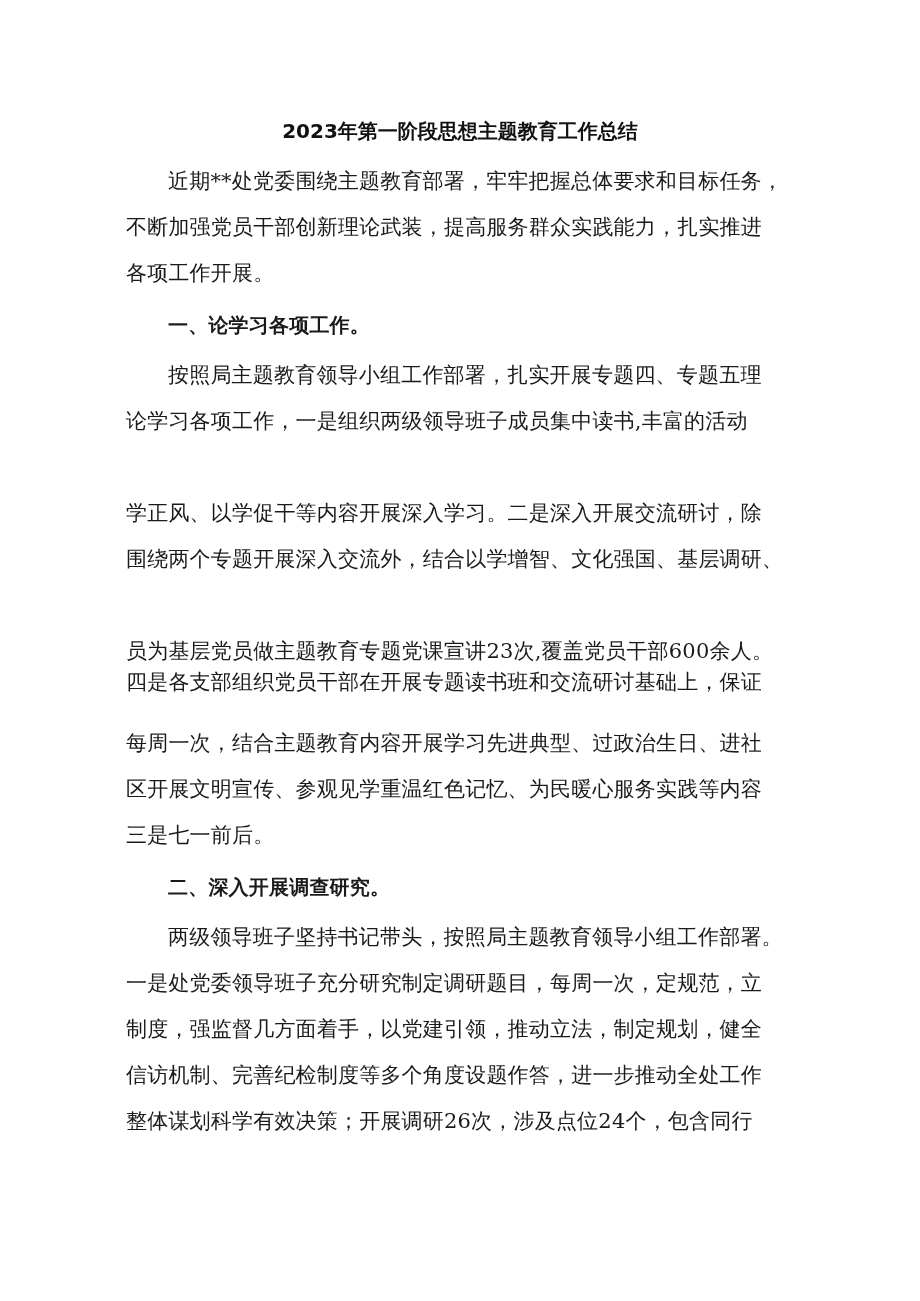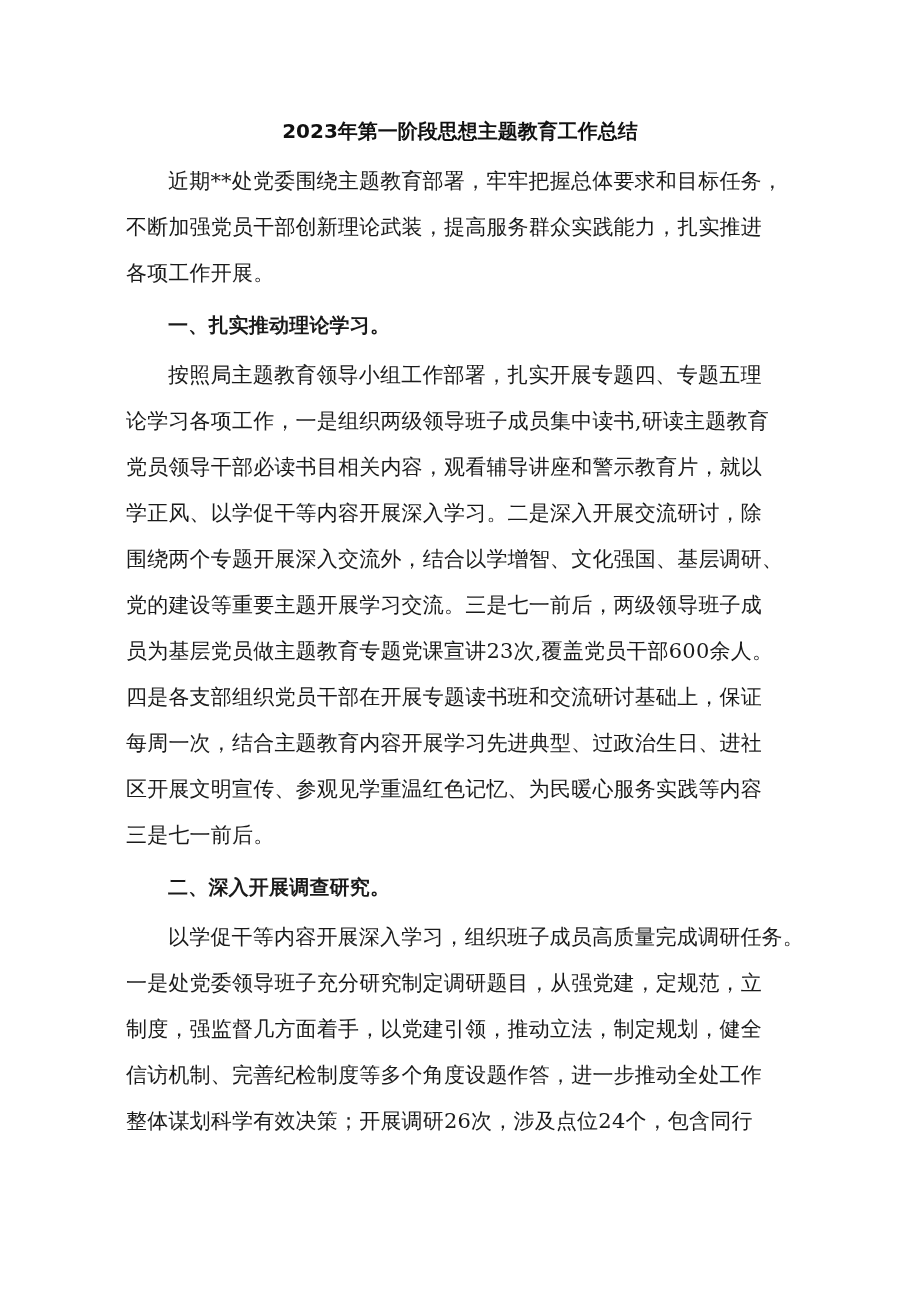--- a/index.html
+++ b/index.html
@@ -25,34 +25,32 @@
 </head>
 <body>
 
 <div class="page">
   <div class="title">2023年第一阶段思想主题教育工作总结</div>
 
   <div class="line indent" style="top:166px">近期**处党委围绕主题教育部署，牢牢把握总体要求和目标任务，</div>
   <div class="line" style="top:212px">不断加强党员干部创新理论武装，提高服务群众实践能力，扎实推进</div>
   <div class="line" style="top:258px">各项工作开展。</div>
 
-  <div class="line indent heading" style="top:310px">一、扎实推动理论学习。</div>
+  <div class="line indent heading" style="top:310px">一、论学习各项工作。</div>
 
   <div class="line indent" style="top:360px">按照局主题教育领导小组工作部署，扎实开展专题四、专题五理</div>
-  <div class="line" style="top:406px">论学习各项工作，一是组织两级领导班子成员集中读书,研读主题教育</div>
-  <div class="line" style="top:452px">党员领导干部必读书目相关内容，观看辅导讲座和警示教育片，就以</div>
+  <div class="line" style="top:406px">论学习各项工作，一是组织两级领导班子成员集中读书,丰富的活动</div>
   <div class="line" style="top:544px">围绕两个专题开展深入交流外，结合以学增智、文化强国、基层调研、</div>
   <div class="line" style="top:498px">学正风、以学促干等内容开展深入学习。二是深入开展交流研讨，除</div>
-  <div class="line" style="top:590px">党的建设等重要主题开展学习交流。三是七一前后，两级领导班子成</div>
   <div class="line" style="top:636px">员为基层党员做主题教育专题党课宣讲23次,覆盖党员干部600余人。</div>
-  <div class="line" style="top:682px">四是各支部组织党员干部在开展专题读书班和交流研讨基础上，保证</div>
+  <div class="line" style="top:667px">四是各支部组织党员干部在开展专题读书班和交流研讨基础上，保证</div>
   <div class="line" style="top:728px">每周一次，结合主题教育内容开展学习先进典型、过政治生日、进社</div>
   <div class="line" style="top:774px">区开展文明宣传、参观见学重温红色记忆、为民暖心服务实践等内容</div>
   <div class="line" style="top:820px">三是七一前后。</div>
 
   <div class="line indent heading" style="top:872px">二、深入开展调查研究。</div>
 
-  <div class="line indent" style="top:922px">以学促干等内容开展深入学习，组织班子成员高质量完成调研任务。</div>
-  <div class="line" style="top:968px">一是处党委领导班子充分研究制定调研题目，从强党建，定规范，立</div>
+  <div class="line indent" style="top:922px">两级领导班子坚持书记带头，按照局主题教育领导小组工作部署。</div>
+  <div class="line" style="top:968px">一是处党委领导班子充分研究制定调研题目，每周一次，定规范，立</div>
   <div class="line" style="top:1014px">制度，强监督几方面着手，以党建引领，推动立法，制定规划，健全</div>
   <div class="line" style="top:1060px">信访机制、完善纪检制度等多个角度设题作答，进一步推动全处工作</div>
   <div class="line" style="top:1106px">整体谋划科学有效决策；开展调研26次，涉及点位24个，包含同行</div>
 </div>
 
 </body></html>

